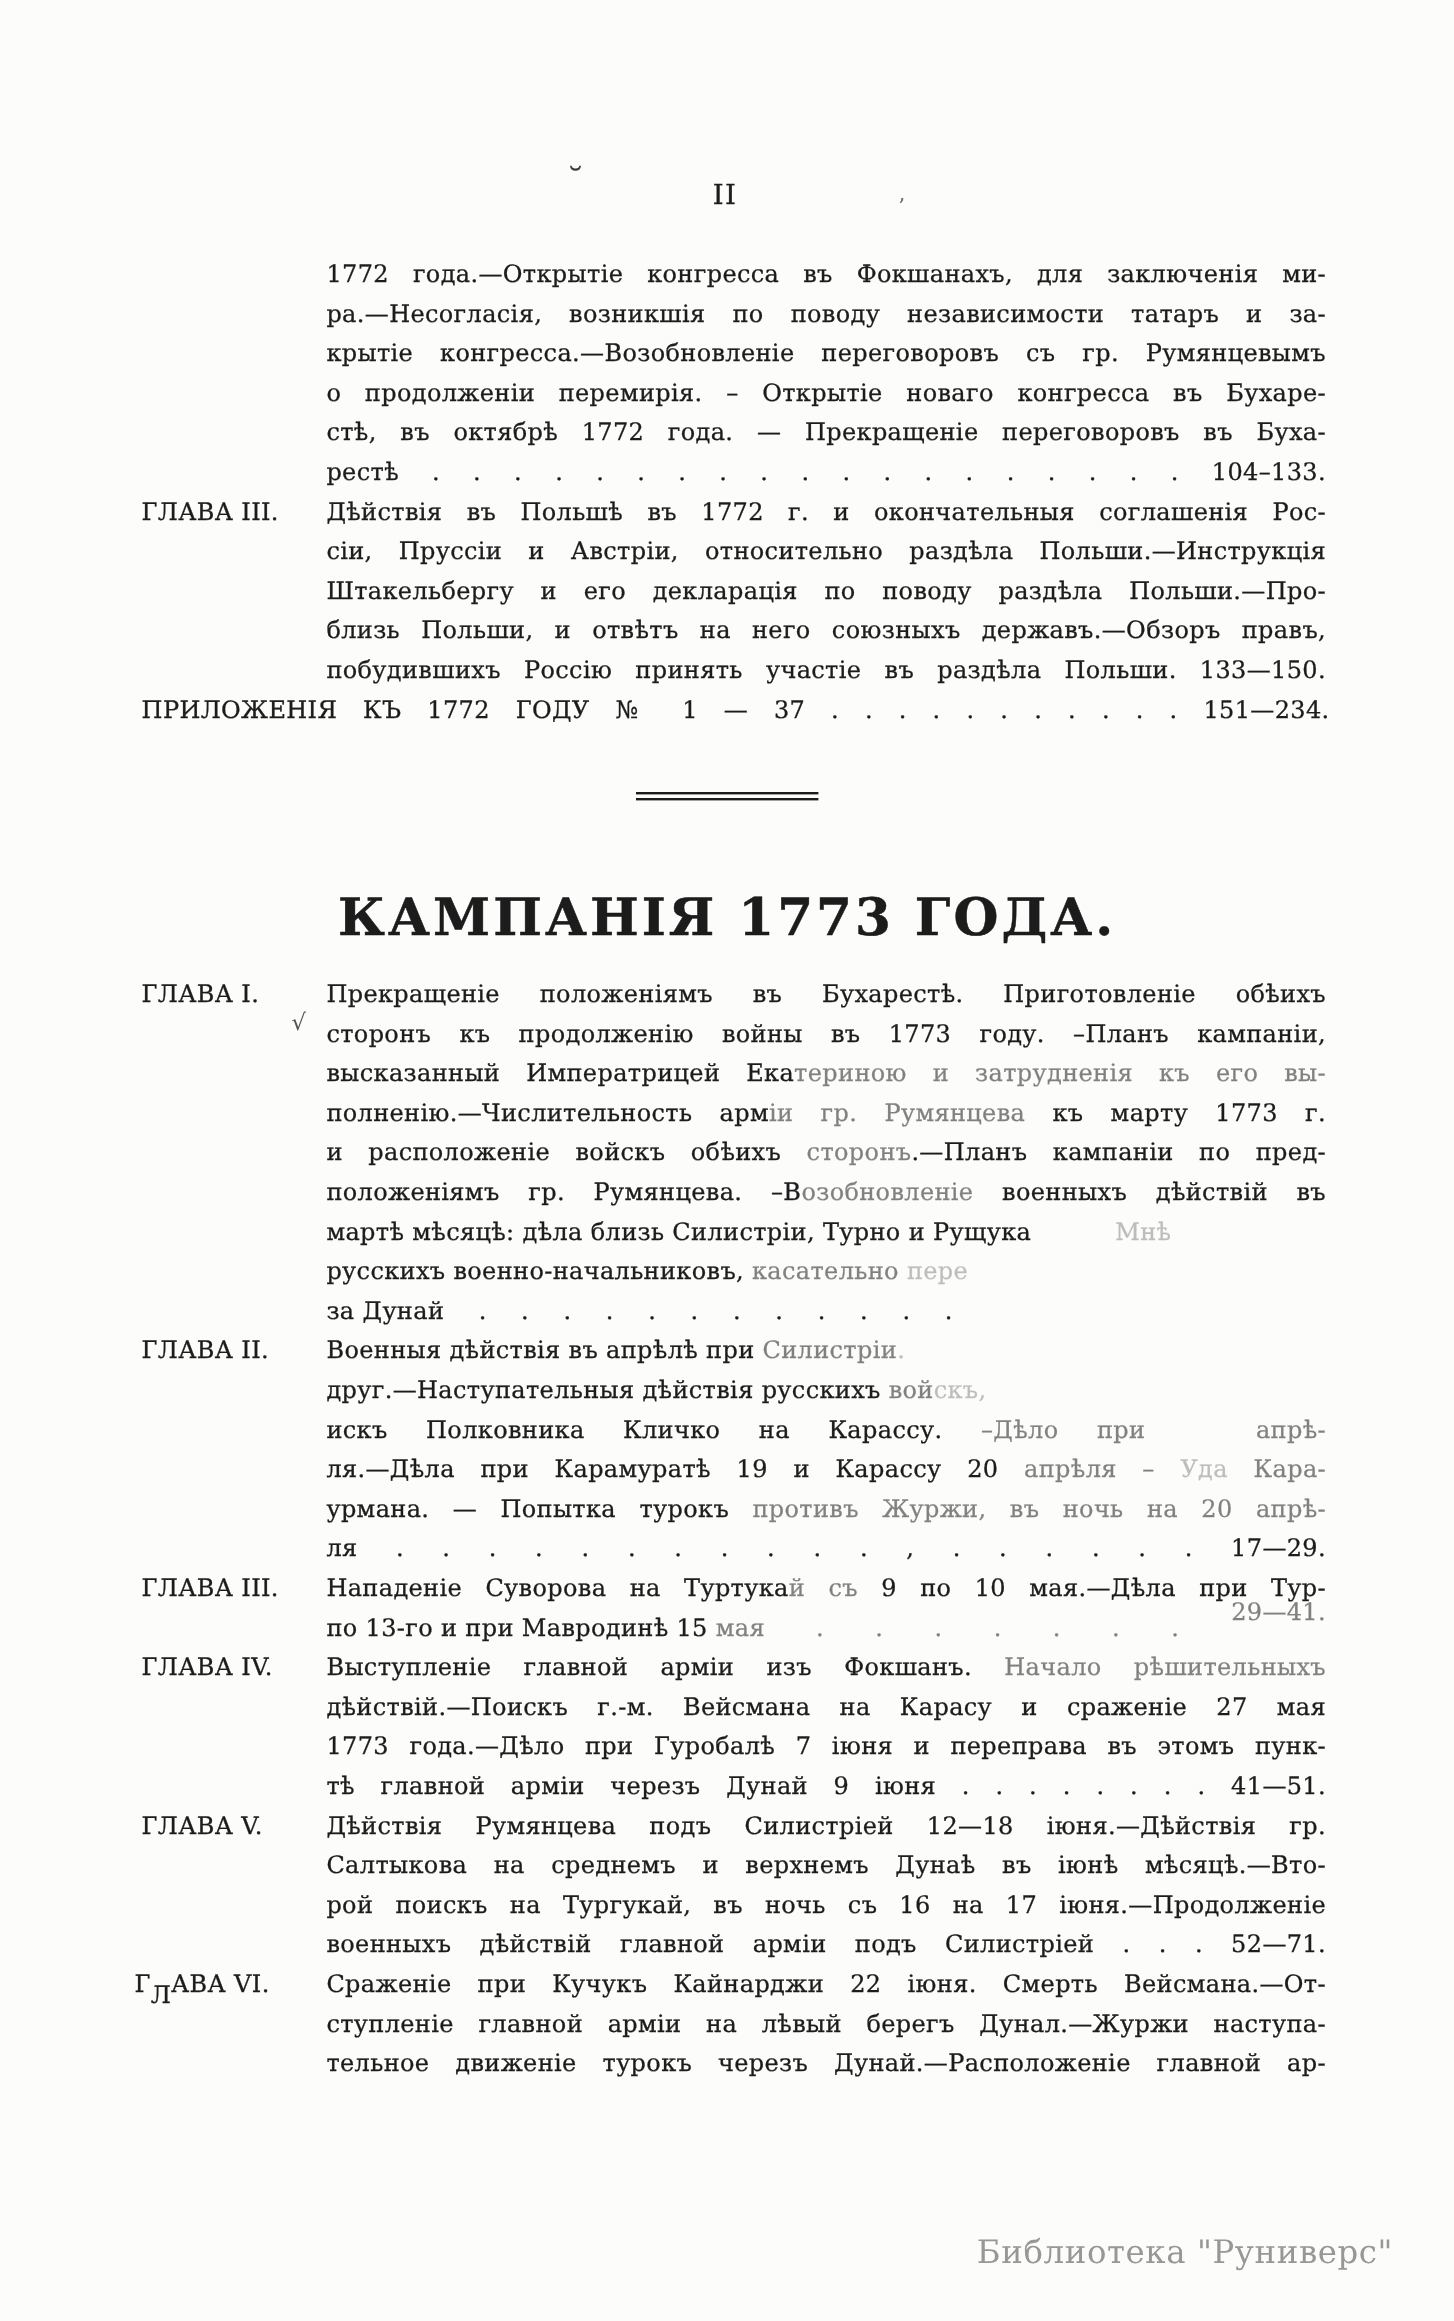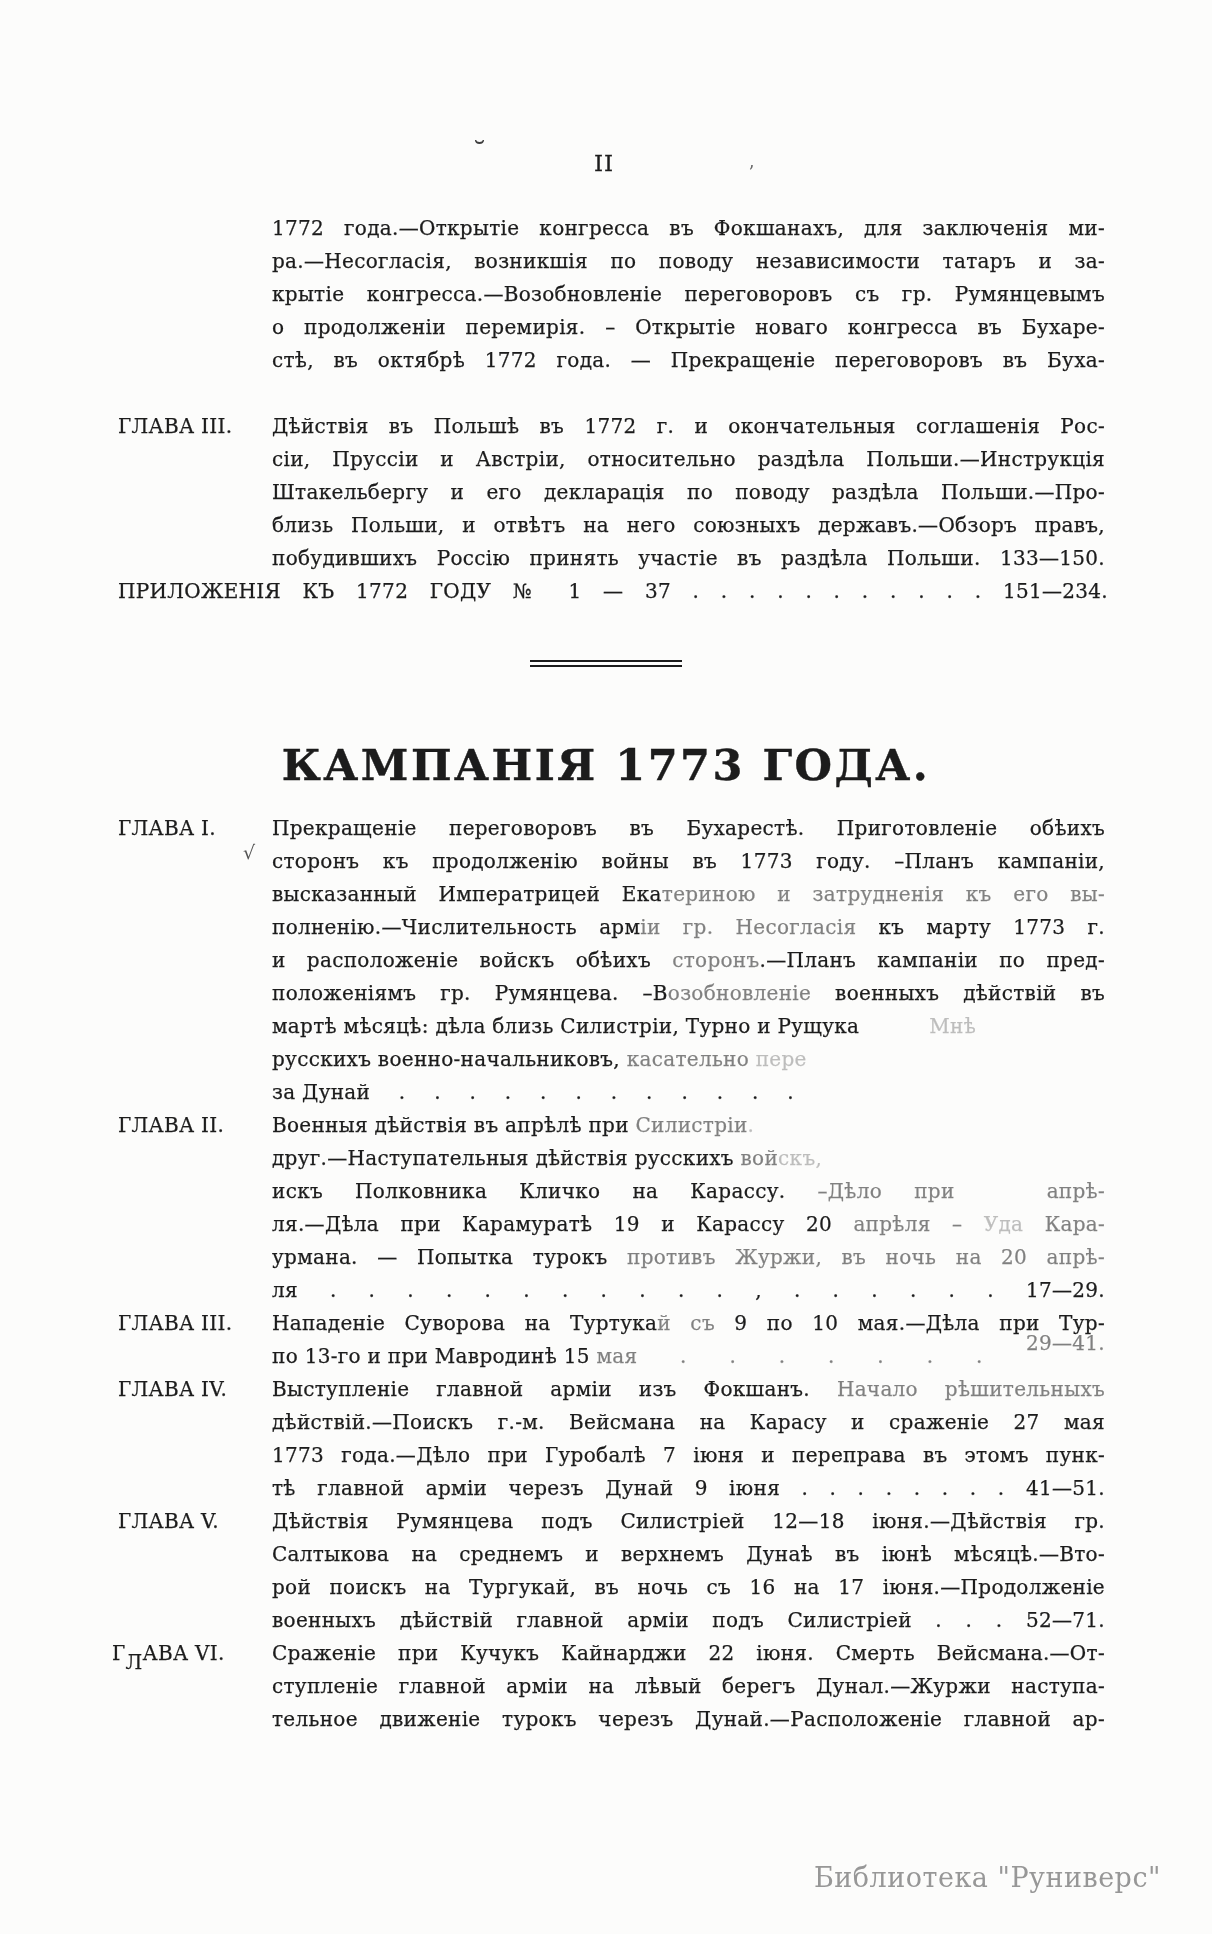--- a/index.html
+++ b/index.html
@@ -53,32 +53,33 @@
 <div class="page" id="page">
   <span class="pagenum">II</span>
   <div class="divider"></div>
   <h1 class="heading">КАМПАНІЯ 1773 ГОДА.</h1>
   <span class="watermark">Библиотека "Руниверс"</span>
 <div class="line j" style="top: 212px; left: 272px; width: 833px;"><span class="f0">1772 года.—Открытіе конгресса въ Фокшанахъ, для заключенія ми-</span></div>
     <div class="line j" style="top: 245px; left: 272px; width: 833px;"><span class="f0">ра.—Несогласія, возникшія по поводу независимости татаръ и за-</span></div>
     <div class="line j" style="top: 278px; left: 272px; width: 833px;"><span class="f0">крытіе конгресса.—Возобновленіе переговоровъ съ гр. Румянцевымъ</span></div>
     <div class="line j" style="top: 311px; left: 272px; width: 833px;"><span class="f0">о продолженіи перемирія. – Открытіе новаго конгресса въ Бухаре-</span></div>
     <div class="line j" style="top: 344px; left: 272px; width: 833px;"><span class="f0">стѣ, въ октябрѣ 1772 года. — Прекращеніе переговоровъ въ Буха-</span></div>
+    <div class="line j" style="top: 377px; left: 272px; width: 833px;"><span class="f0">рестѣ . . . . . . . . . . . . . . . . . . . 104–133.</span></div>
     <div class="line nj" style="top: 410px; left: 118px; width: 160px;"><span class="f0">ГЛАВА III.</span></div>
     <div class="line j" style="top: 410px; left: 272px; width: 833px;"><span class="f0">Дѣйствія въ Польшѣ въ 1772 г. и окончательныя соглашенія Рос-</span></div>
     <div class="line j" style="top: 443px; left: 272px; width: 833px;"><span class="f0">сіи, Пруссіи и Австріи, относительно раздѣла Польши.—Инструкція</span></div>
     <div class="line j" style="top: 476px; left: 272px; width: 833px;"><span class="f0">Штакельбергу и его декларація по поводу раздѣла Польши.—Про-</span></div>
     <div class="line j" style="top: 509px; left: 272px; width: 833px;"><span class="f0">близь Польши, и отвѣтъ на него союзныхъ державъ.—Обзоръ правъ,</span></div>
     <div class="line j" style="top: 542px; left: 272px; width: 833px;"><span class="f0">побудившихъ Россію принять участіе въ раздѣла Польши. 133—150.</span></div>
     <div class="line j" style="top: 575px; left: 118px; width: 990px;"><span class="f0">ПРИЛОЖЕНІЯ КЪ 1772 ГОДУ № 1 — 37 . . . . . . . . . . . 151—234.</span></div>
     <div class="line nj" style="top: 812px; left: 118px; width: 150px;"><span class="f0">ГЛАВА I.</span></div>
-    <div class="line j" style="top: 812px; left: 272px; width: 833px;"><span class="f0">Прекращеніе переговоровъ въ Бухарестѣ. Приготовленіе обѣихъ</span></div>
+    <div class="line j" style="top: 812px; left: 272px; width: 833px;"><span class="f0">Прекращеніе положеніямъ въ Бухарестѣ. Приготовленіе обѣихъ</span></div>
     <div class="line j" style="top: 845px; left: 272px; width: 833px;"><span class="f0">сторонъ къ продолженію войны въ 1773 году. –Планъ кампаніи,</span></div>
     <div class="line j" style="top: 878px; left: 272px; width: 833px;"><span class="f0">высказанный Императрицей Ека</span><span class="f1">териною и затрудненія къ его вы-</span></div>
-    <div class="line j" style="top: 911px; left: 272px; width: 833px;"><span class="f0">полненію.—Числительность арм</span><span class="f1">іи гр. Несогласія</span><span class="f0"> къ марту 1773 г.</span></div>
+    <div class="line j" style="top: 911px; left: 272px; width: 833px;"><span class="f0">полненію.—Числительность арм</span><span class="f1">іи гр. Румянцева</span><span class="f0"> къ марту 1773 г.</span></div>
     <div class="line j" style="top: 944px; left: 272px; width: 833px;"><span class="f0">и расположеніе войскъ обѣихъ </span><span class="f1">сторонъ</span><span class="f0">.—Планъ кампаніи по пред-</span></div>
     <div class="line j" style="top: 977px; left: 272px; width: 833px;"><span class="f0">положеніямъ гр. Румянцева. –В</span><span class="f1">озобновленіе</span><span class="f0"> военныхъ дѣйствій въ</span></div>
     <div class="line nj" style="top: 1010px; left: 272px; width: 833px;"><span class="f0">мартѣ мѣсяцѣ: дѣла близь Силистріи, Турно и Рущука</span><span class="f2" style="margin-left: 70px;">Мнѣ</span></div>
     <div class="line nj" style="top: 1043px; left: 272px; width: 833px;"><span class="f0">русскихъ военно-начальниковъ,</span><span class="f1"> касательно </span><span class="f2">пере</span></div>
     <div class="line nj" style="top: 1076px; left: 272px; width: 833px;"><span class="f0">за Дунай</span><span class="f0" style="word-spacing: 22px;"> . . . . . . . . . . . .</span></div>
     <div class="line nj" style="top: 1109px; left: 118px; width: 160px;"><span class="f0">ГЛАВА II.</span></div>
     <div class="line nj" style="top: 1109px; left: 272px; width: 833px;"><span class="f0">Военныя дѣйствія въ апрѣлѣ при </span><span class="f1">Силистріи</span><span class="f2">.</span></div>
     <div class="line nj" style="top: 1142px; left: 272px; width: 833px;"><span class="f0">друг.—Наступательныя дѣйствія русскихъ </span><span class="f1">вой</span><span class="f2">скъ,</span></div>
     <div class="line j" style="top: 1175px; left: 272px; width: 833px;"><span class="f0">искъ Полковника Кличко на Карассу. </span><span class="f1">–Дѣло при </span><span class="f1" style="margin-left: 60px;">апрѣ-</span></div>
     <div class="line j" style="top: 1208px; left: 272px; width: 833px;"><span class="f0">ля.—Дѣла при Карамуратѣ 19 и Карассу 20 </span><span class="f1">апрѣля – </span><span class="f2">Уда </span><span class="f1">Кара-</span></div>

